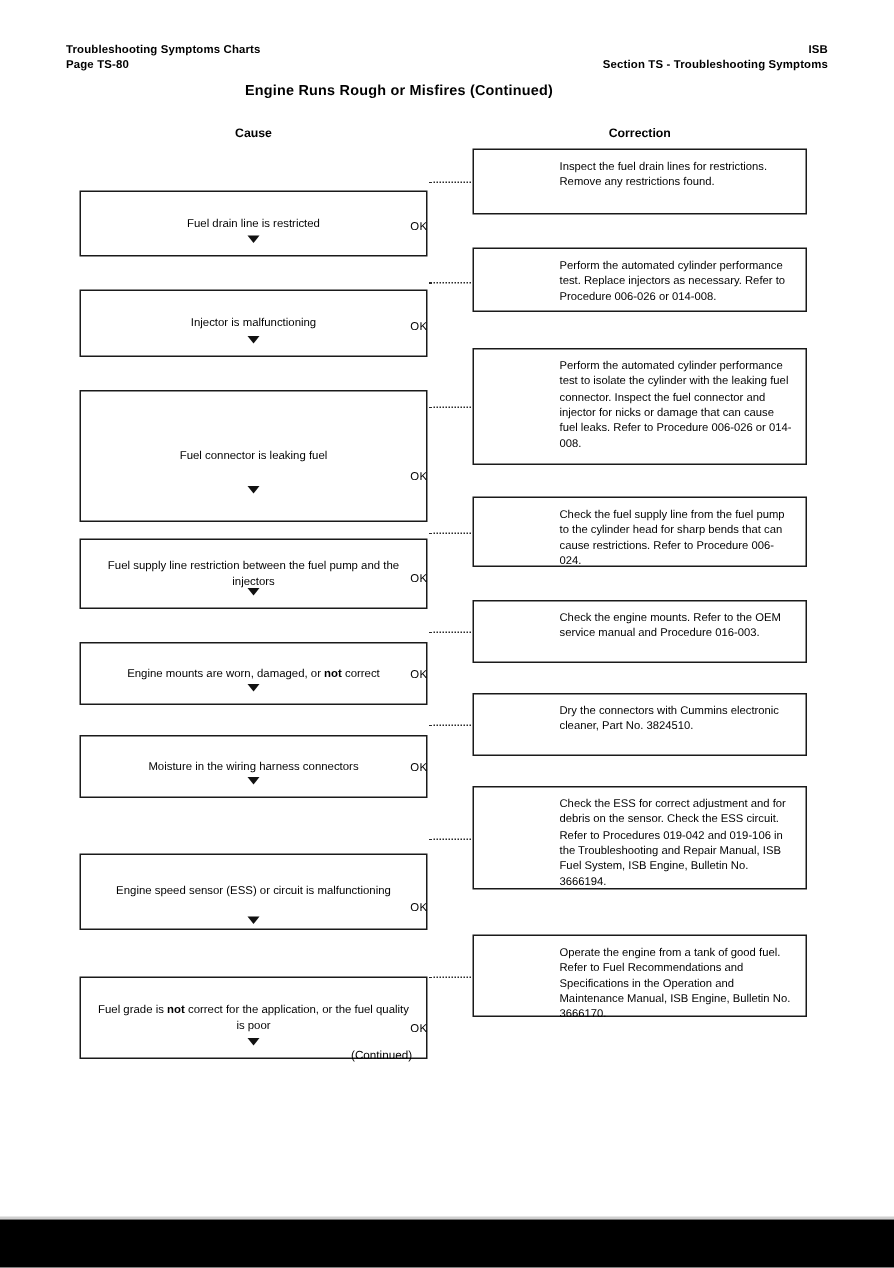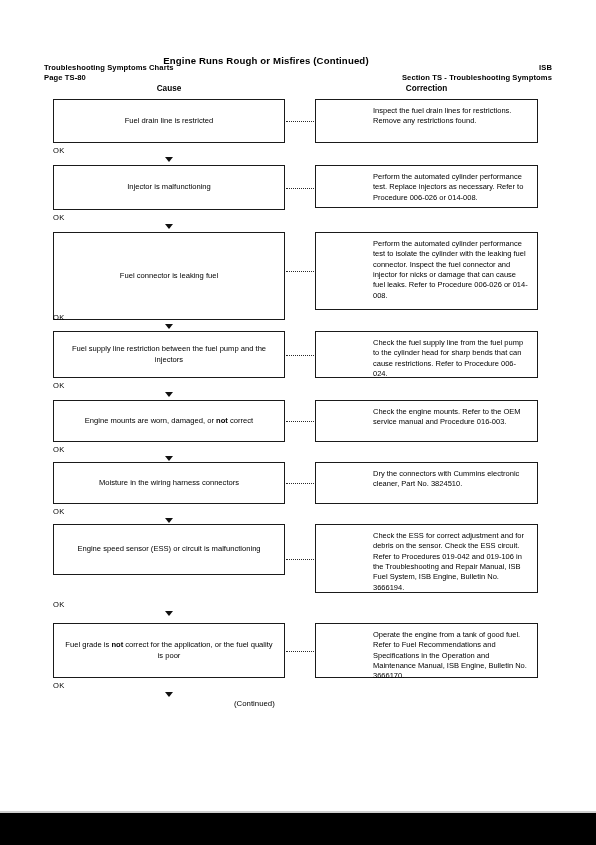--- a/index.html
+++ b/index.html
@@ -25,21 +25,20 @@
 
   
   .header {
     position: absolute;
     left: 44px;
     top: 28px;
     width: 508px;
     display: flex;
     justify-content: space-between;
     align-items: flex-start;
-    margin-top: 35px;
   }
   .header-left, .header-right {
     font-size: 7.6px;
     font-weight: bold;
     line-height: 1.32;
     letter-spacing: 0.1px;
   }
   .header-right { text-align: right; }
 
   .doc-title {
@@ -87,20 +86,21 @@
     border: 1px solid #1a1a1a;
     box-sizing: border-box;
     background: #fff;
   }
   .box.cause {
     left: 53px;
     width: 232px;
     display: flex;
     align-items: center;
     justify-content: center;
+    margin-top: 28px;
   }
   .box.correction {
     left: 315px;
     width: 223px;
     padding-left: 48px;
   }
   .cause-text {
     font-size: 7.6px;
     line-height: 1.35;
     text-align: center;
@@ -122,21 +122,21 @@
     width: 28px;
     height: 1px;
     border-top: 1px dotted #2a2a2a;
   }
 
   
   .ok-group {
     position: absolute;
     left: 53px;
     width: 232px;
-    text-align: left;
+    text-align: right;
   }
   .ok-label {
     font-size: 7.6px;
     line-height: 1;
     letter-spacing: 0.3px;
   }
   .arrow-down {
     width: 0;
     height: 0;
     margin: 2px auto 0 auto;
@@ -268,21 +268,21 @@
         <div class="dots" style="top: 21px;"></div>
         <div class="box correction" style="top: 0px; height: 42px;">
           <div class="correction-text">Dry the connectors with Cummins electronic cleaner, Part No. 3824510.</div>
         </div>
       </div>
       <div class="ok-group" style="top: 508px;">
         <div class="ok-label">OK</div>
         <div class="arrow-down"></div>
       </div>
       <div class="row" style="top: 524px;">
-        <div class="box cause" style="top: 0px; height: 51px;">
+        <div class="box cause" style="top: 17px; height: 51px;">
           <div class="cause-text">Engine speed sensor (ESS) or circuit is malfunctioning</div>
         </div>
         <div class="dots" style="top: 34.5px;"></div>
         <div class="box correction" style="top: 0px; height: 69px;">
           <div class="correction-text">Check the ESS for correct adjustment and for debris on the sensor. Check the ESS circuit. Refer to Procedures 019-042 and 019-106 in the Troubleshooting and Repair Manual, ISB Fuel System, ISB Engine, Bulletin No. 3666194.</div>
         </div>
       </div>
       <div class="ok-group" style="top: 601px;">
         <div class="ok-label">OK</div>
         <div class="arrow-down"></div>

